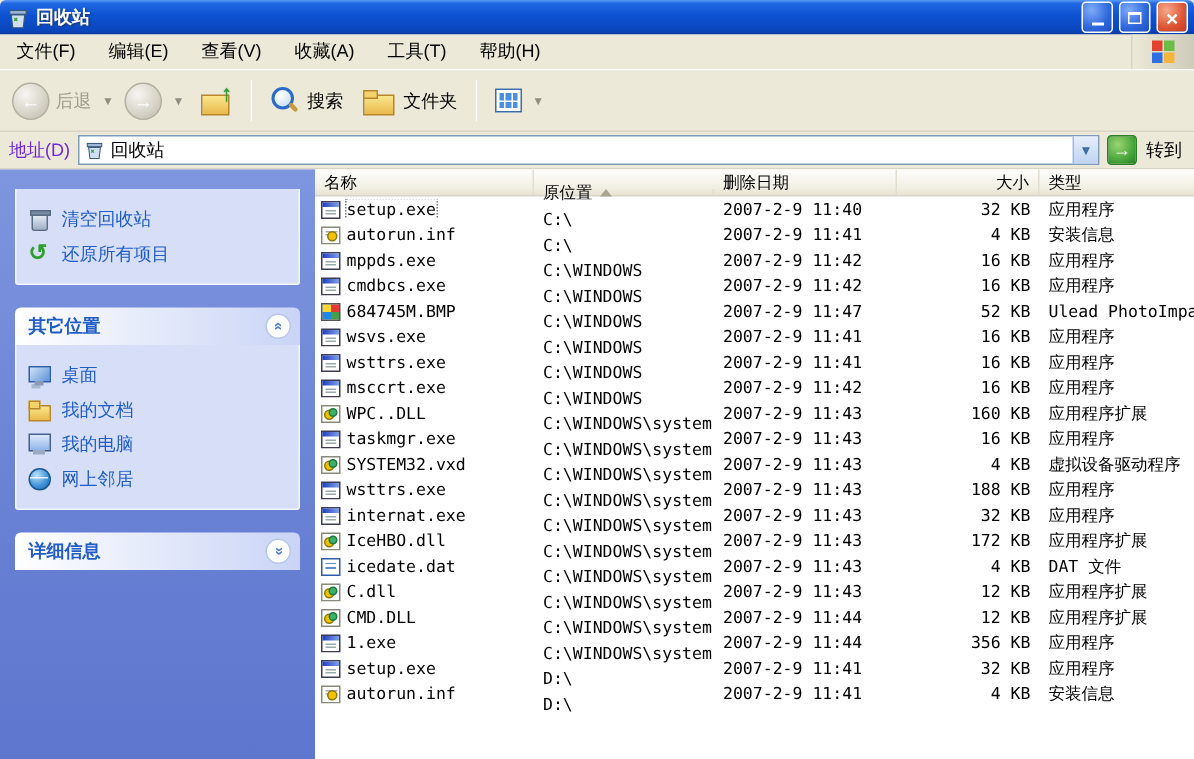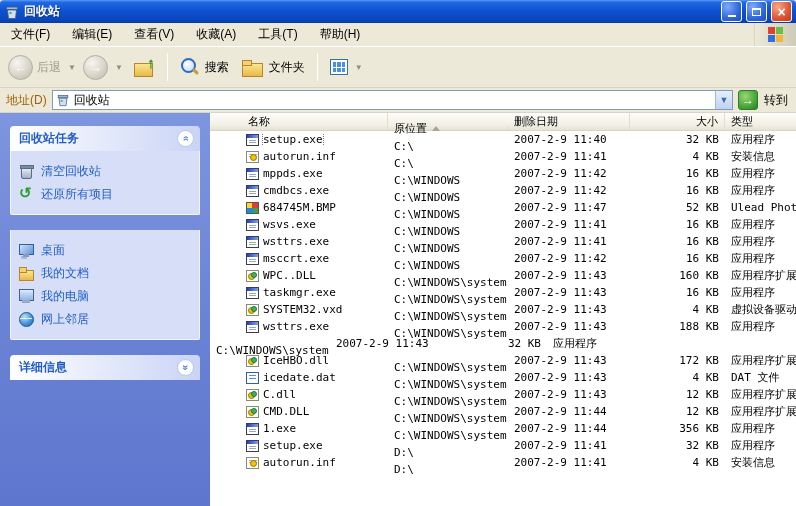--- a/index.html
+++ b/index.html
@@ -55,21 +55,21 @@
     background:linear-gradient(#FBE68C,#E8B94C); border:1px solid #B8862C; }
   .folder-ic::after { content:""; position:absolute; left:0; top:1px; width:8px; height:4px; background:#F4D36C; border:1px solid #B8862C; }
   
   .views-ic { width:18px; height:16px; border:1px solid #3A6EA5; background:#fff; display:grid;
     grid-template-columns:1fr 1fr 1fr; grid-template-rows:1fr 1fr; gap:1px; padding:2px; }
   .views-ic b { background:#4A90E2; }
 
   
   .addressbar { height:25px; flex:0 0 25px; display:flex; align-items:center; gap:5px; padding:0 4px;
     background:#ECE9D8; border-bottom:1px solid #D8D4C8; }
-  .addr-label { color:#a16207; padding-left:2px;text-align:center; }
+  .addr-label { color:#6d28d9; padding-left:2px;text-align:center; }
   .address-combo { flex:1; height:20px; background:#fff; border:1px solid #7F9DB9; display:flex; align-items:center; padding-left:3px; gap:4px; }
   .combo-value { flex:1; }
   .combo-btn { width:17px; height:18px; border-left:1px solid #9DB9E4;
     background:linear-gradient(#E6EEFB,#BFD3F2); display:flex; align-items:center; justify-content:center; color:#3A6EA5; font-size:9px; cursor:pointer; }
   .go-btn { width:20px; height:20px; border-radius:3px; border:1px solid #2E7E26; color:#fff; font-weight:bold;
     background:radial-gradient(circle at 35% 30%,#9AD672,#3E9E34 70%,#2E7E26); display:flex; align-items:center; justify-content:center; cursor:pointer; }
   .go-label { padding:0 4px 0 1px; }
 
   
   .main { flex:1; display:flex; min-height:0; }
@@ -107,21 +107,21 @@
     background:radial-gradient(circle at 35% 30%,#BBE2F8,#3E8ED8 60%,#1E66AC); border:1px solid #1A568F; }
   .si-net::after { content:""; position:absolute; left:2px; top:6px; width:12px; height:1px; background:rgba(255,255,255,.8); }
 
   
   .filelist { flex:1; background:#fff; display:flex; flex-direction:column; min-width:0;
     font-family:"DejaVu Sans Mono", monospace; font-size:11px; }
   .list-header { height:18px; flex:0 0 18px; display:flex; cursor:default;
     background:linear-gradient(180deg,#FDFDFB,#F2F0E4 70%,#E6E3D4); border-bottom:1px solid #D8D4C8; }
   .hcell { display:flex; align-items:center; gap:5px; padding:0 6px; border-right:1px solid #E2DECF; }
   .sort-arrow { width:0; height:0; border-left:4px solid transparent; border-right:4px solid transparent; border-bottom:5px solid #A8A590; }
-  .c-name { width:146px; flex:0 0 146px;margin-left:32px; }
+  .c-name { width:146px; flex:0 0 146px; }
   .c-loc  { width:120px; flex:0 0 120px;margin-top:13px; }
   .c-date { width:122px; flex:0 0 122px;text-align:center; }
   .c-size { width:95px;  flex:0 0 95px; justify-content:flex-end; text-align:right; }
   .c-type { flex:1; border-right:none; }
   .rows { flex:1; overflow:hidden; }
   .row { height:17px; display:flex; align-items:center; cursor:default; }
   .row .cell { display:flex; align-items:center; gap:4px; padding:0 6px; overflow:hidden; white-space:nowrap; }
   .row .c-name { padding-left:4px; }
   .fname.focused { outline:1px dotted #777; }
 
@@ -231,36 +231,36 @@
       <span class="combo-btn">▼</span>
     </div>
     <span class="go-btn">→</span>
     <span class="go-label">转到</span>
   </div>
 
   <div class="main">
 
     <div class="sidebar">
       <div class="panel">
-        <div class="panel-header">
-          <span class="panel-title">回收站任务</span>
-          <span class="chevron-btn"></span>
-        </div>
         <div class="panel-body">
             <div class="task-item">
               <span class="sico si-bin"></span>
               <span>清空回收站</span>
             </div>
             <div class="task-item">
               <span class="sico si-restore"></span>
               <span>还原所有项目</span>
             </div>
           </div>
       </div>
       <div class="panel">
+        <div class="panel-header">
+          <span class="panel-title">其它位置</span>
+          <span class="chevron-btn"></span>
+        </div>
         <div class="panel-body">
             <div class="task-item">
               <span class="sico si-desktop"></span>
               <span>桌面</span>
             </div>
             <div class="task-item">
               <span class="sico si-docs"></span>
               <span>我的文档</span>
             </div>
             <div class="task-item">
@@ -416,20 +416,24 @@
             <div class="cell c-name">
               <span class="fi fi-app"></span>
               <span class="fname">wsttrs.exe</span>
             </div>
             <div class="cell c-loc">C:\WINDOWS\system</div>
             <div class="cell c-date">2007-2-9 11:43</div>
             <div class="cell c-size">188 KB</div>
             <div class="cell c-type">应用程序</div>
           </div>
           <div class="row">
+            <div class="cell c-name">
+              <span class="fi fi-app"></span>
+              <span class="fname">internat.exe</span>
+            </div>
             <div class="cell c-loc">C:\WINDOWS\system</div>
             <div class="cell c-date">2007-2-9 11:43</div>
             <div class="cell c-size">32 KB</div>
             <div class="cell c-type">应用程序</div>
           </div>
           <div class="row">
             <div class="cell c-name">
               <span class="fi fi-dll"></span>
               <span class="fname">IceHBO.dll</span>
             </div>

